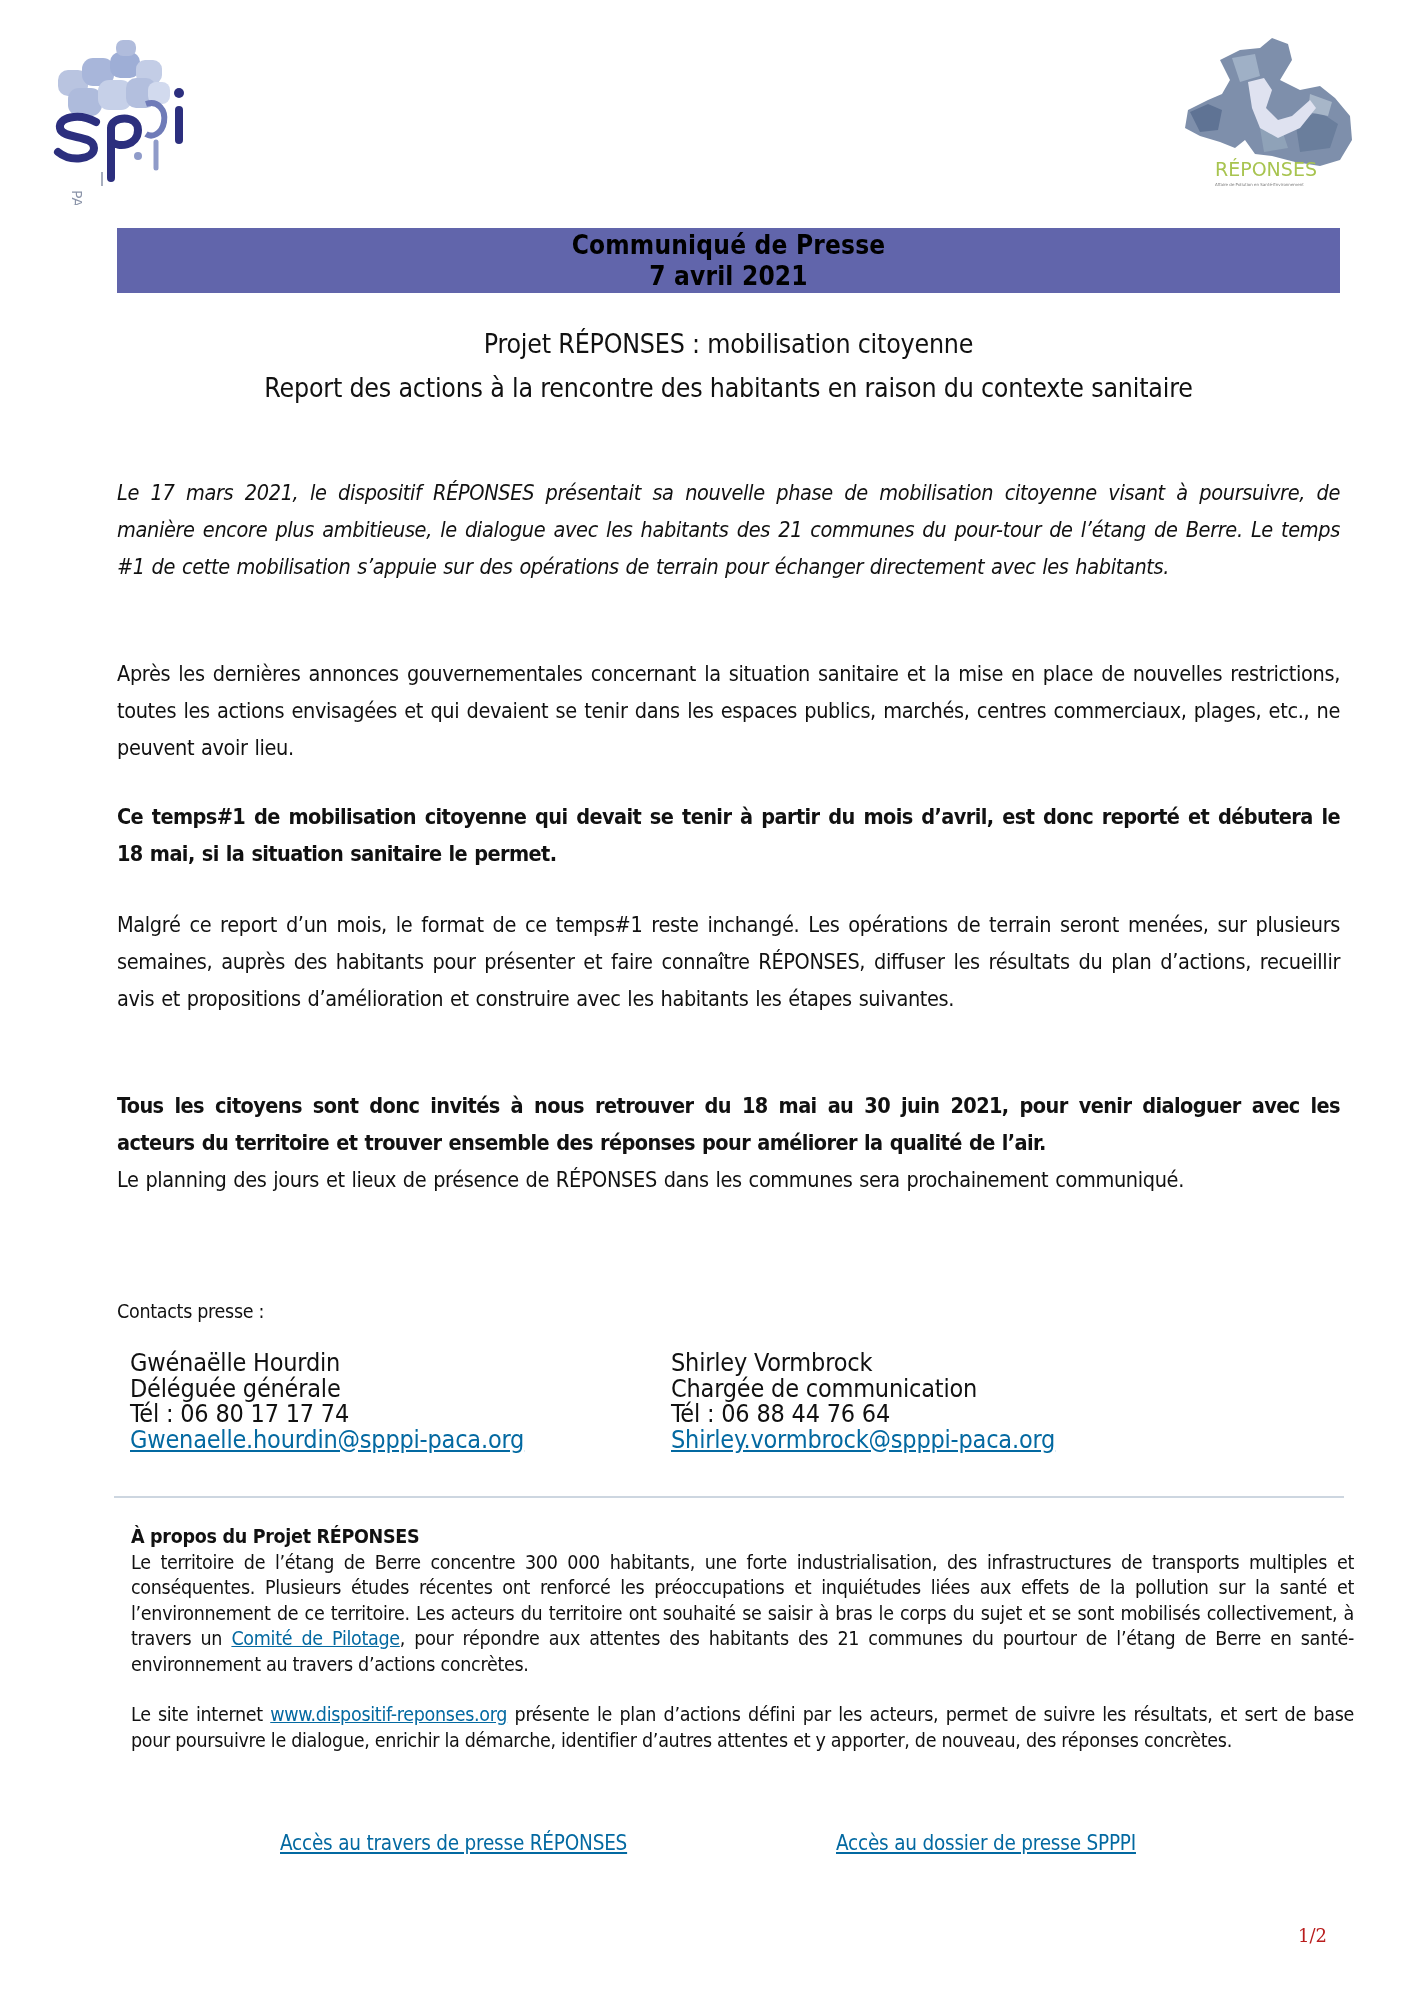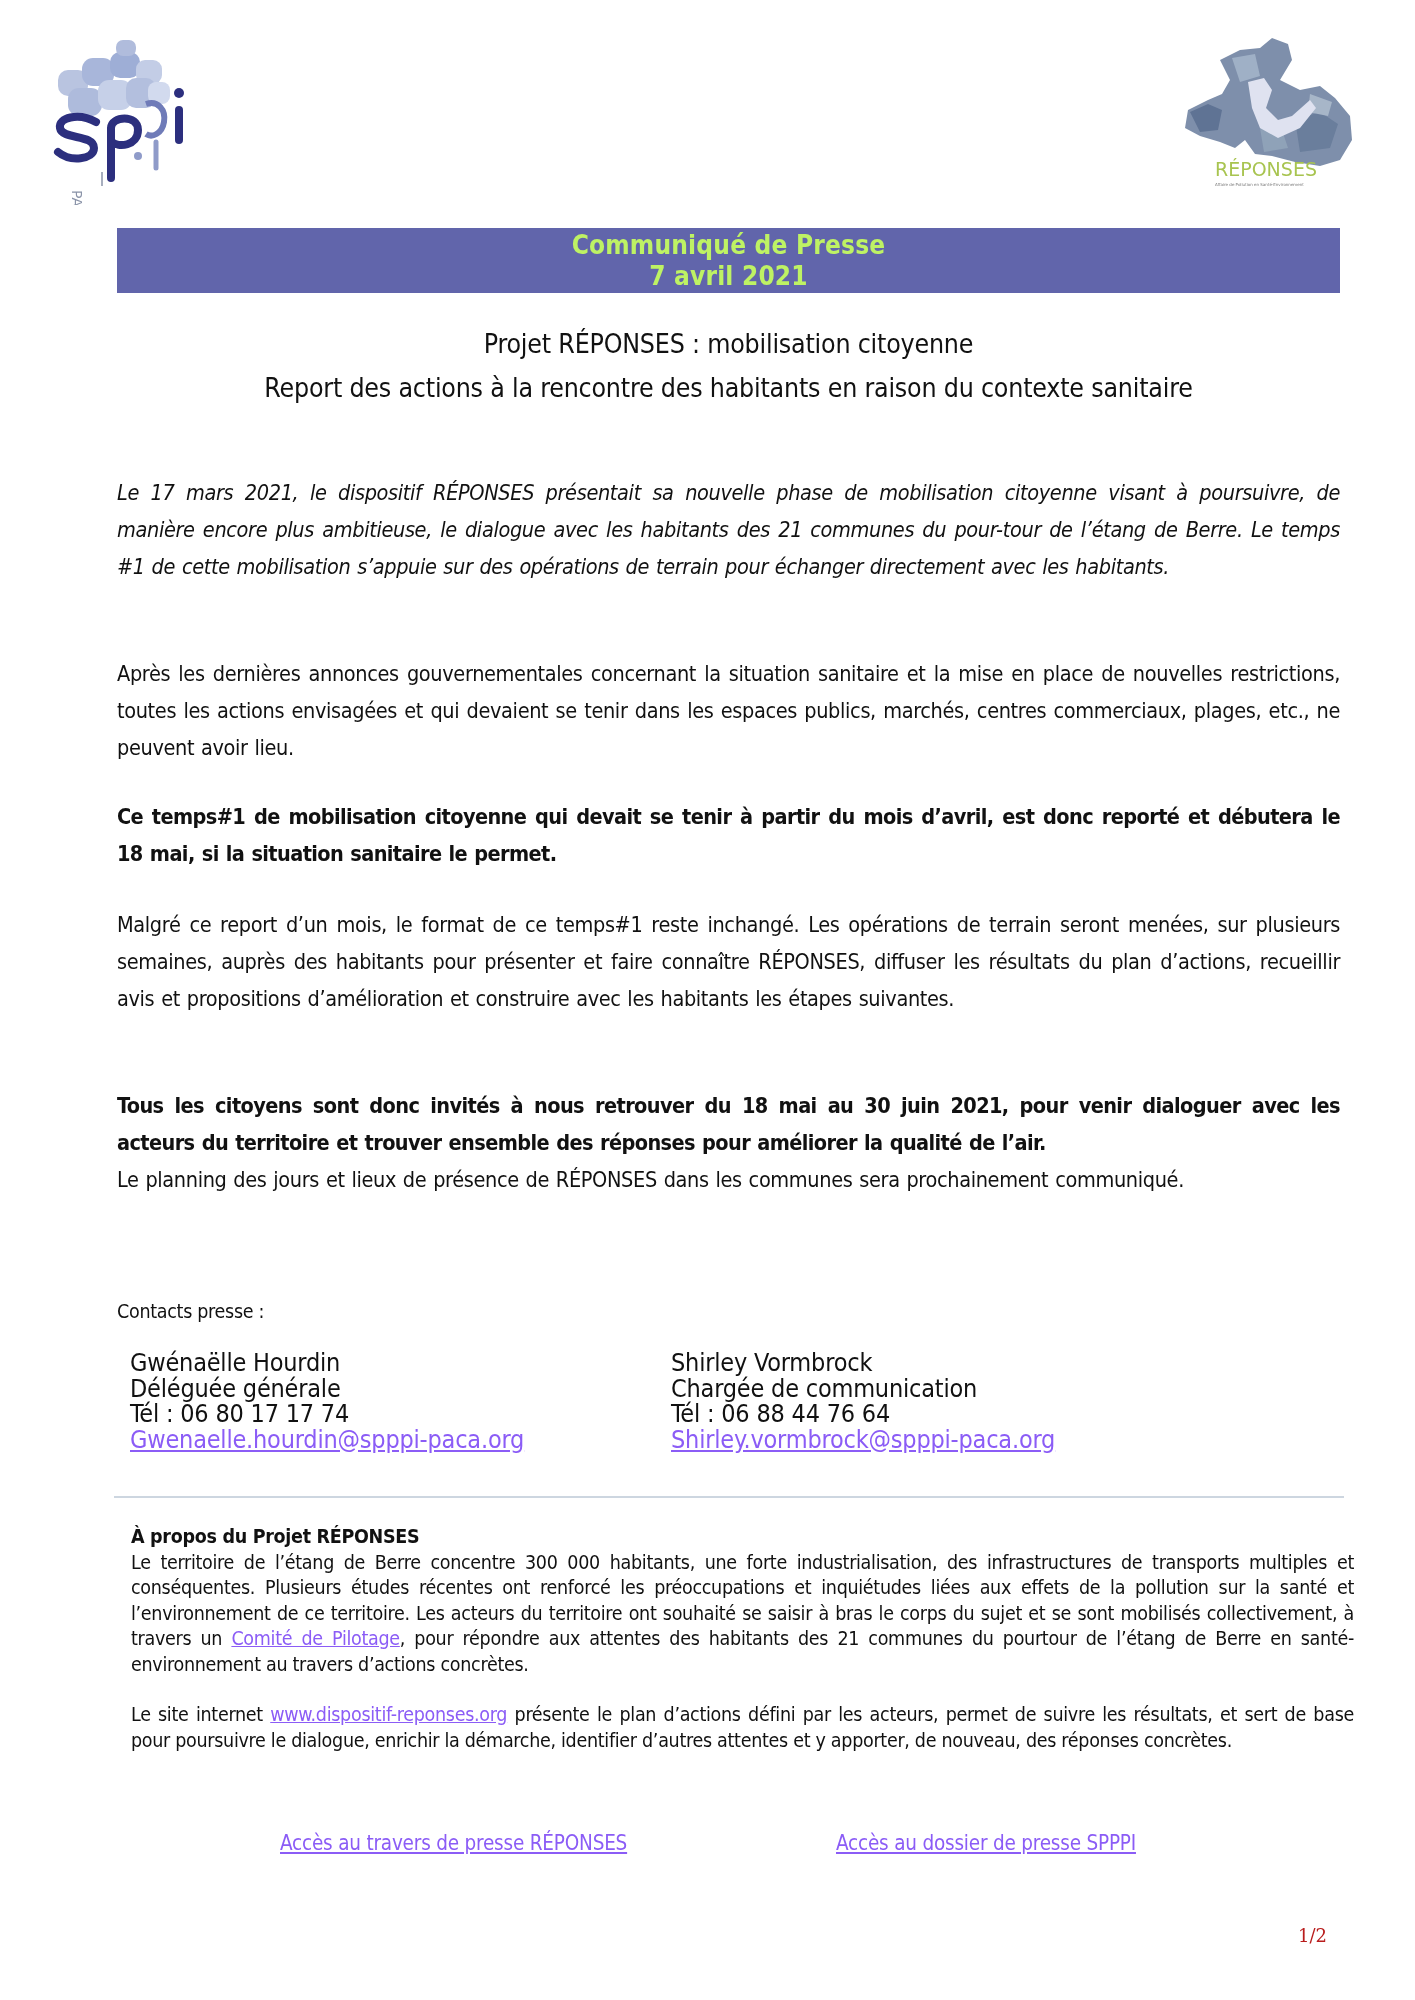--- a/index.html
+++ b/index.html
@@ -6,33 +6,33 @@
   body { width:1415px; height:2000px; position:relative; overflow:hidden;
          font-family:"DejaVu Sans Condensed","DejaVu Sans", sans-serif; color:#111; }
   .abs { position:absolute; }
 
   
   #logo-spppi { left:38px; top:30px; width:150px; height:175px; }
   #logo-reponses { left:1160px; top:20px; width:215px; height:175px; }
 
   
   #band { left:117px; top:228px; width:1223px; height:65px; background:#6165ab;
-          color:#bef264; text-align:center; font-size:26px; line-height:31px; font-weight:bold;
+          color:#000000; text-align:center; font-size:26px; line-height:31px; font-weight:bold;
           padding-top:2px; box-sizing:border-box; letter-spacing:0.2px; }
 
   .title { left:117px; width:1223px; text-align:center; font-size:26.5px; color:#111;
            letter-spacing:-0.2px; }
 
   .para { left:117px; width:1223px; font-size:21.5px; line-height:37px; text-align:justify;
           letter-spacing:-0.35px; word-spacing:1px; }
   .para.bold { font-weight:bold; letter-spacing:-0.6px; }
 
   .contacts-title { left:117px; font-size:19.5px; font-weight:normal; letter-spacing:-0.3px; }
   .contact { font-size:25px; line-height:25.5px; letter-spacing:-0.2px; }
-  a.link { color:#8b5cf6; text-decoration:underline; }
+  a.link { color:#0369a1; text-decoration:underline; }
 
   #divider { left:114px; top:1496px; width:1230px; height:2px; background:#cdd6e0; }
 
   .about { left:131px; width:1223px; font-size:19.5px; line-height:25.5px; text-align:justify;
            letter-spacing:-0.3px; }
   .about .h { font-weight:bold; }
 
   .press-link { font-size:20.5px; letter-spacing:-0.2px; }
   #page-num { left:1298px; top:1925px; font-family:"DejaVu Serif", serif; font-size:18px; color:#b91c1c; }
 </style>

